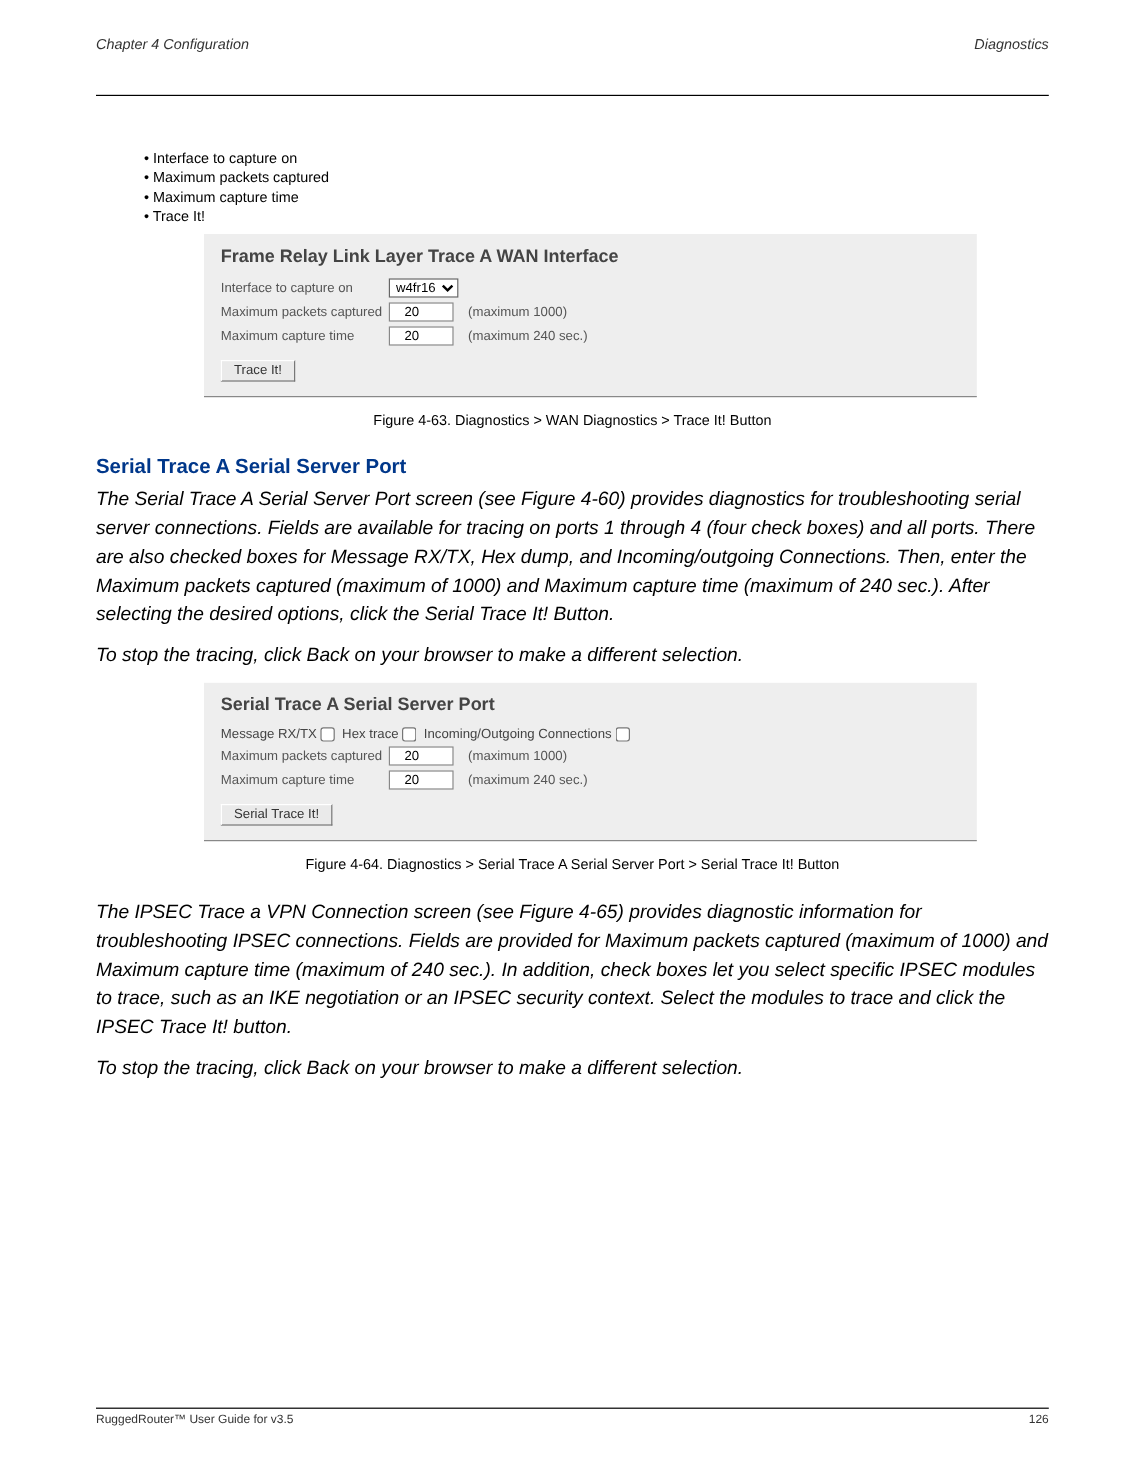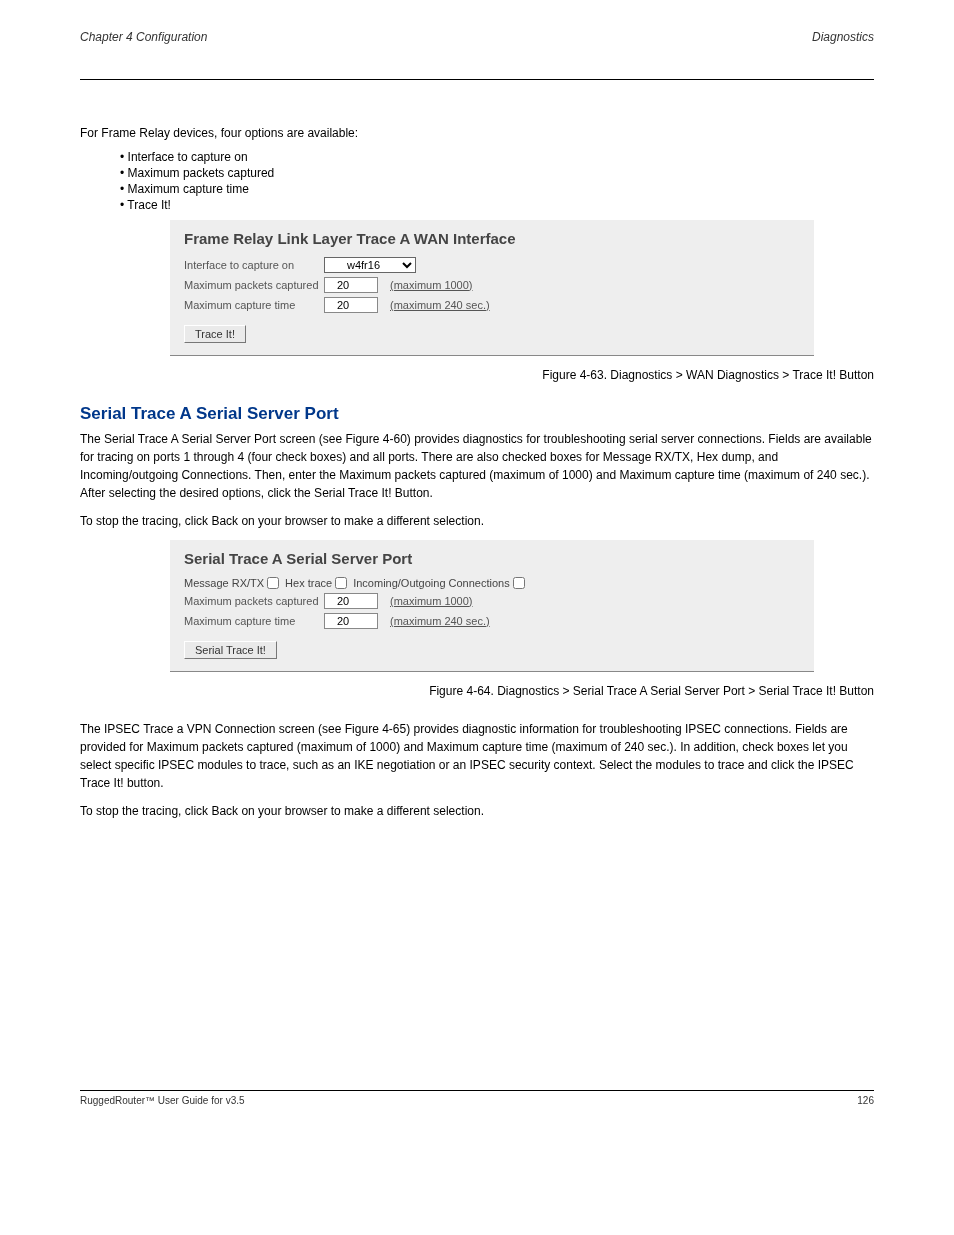--- a/index.html
+++ b/index.html
@@ -64,26 +64,25 @@
     font-size: 11px;
     border: 1px solid #888;
     background: #fff;
     padding: 1px 12px;
     margin-right:6px;
   }
   .sel {
     font-size: 11px;
     border: 1px solid #666;
     background: #fff;
-    padding: 0px 18px;
+    padding: 0px 1px;
   }
   .hint {
     color: #555;
     margin-left: 6px;
-    text-decoration: underline;
   }
   .btn {
     background: #eaeaea;
     border-top: 1px solid #fff;
     border-left: 1px solid #fff;
     border-right: 1px solid #777;
     border-bottom: 1px solid #777;
     font-size: 11px;
     padding: 2px 10px;
     color: #333;
@@ -93,33 +92,34 @@
   .chk {
     margin: 0 6px 0 3px;
     width:12px;
     height:12px;
     vertical-align: middle;
   }
   .fig-caption {
     font-size: 12px;
     margin-top: -18px;
     margin-bottom: 22px;
-    text-align:right;
+    text-align:center;
   }
   .h2 {
     color: #00378a;
     font-size: 17px;
     font-weight: bold;
     margin-top: 10px;
     margin-bottom: 6px;
   }
   .body-text {
-    font-size: 12px;
+    font-size: 16px;
     line-height: 1.5;
     margin-bottom: 10px;
+    font-style: italic;
   }
   .footer {
     border-top: 1px solid #000;
     margin: 0 80px 30px 80px;
     padding-top: 4px;
     display:flex;
     justify-content: space-between;
     font-size: 10px;
     color:#333;
   }
@@ -127,21 +127,20 @@
 </head>
 <body>
 
 <div class="page">
   <div style="display:flex;justify-content:space-between;font-size:12px;font-style:italic;color:#333;">
     <span>Chapter 4    Configuration</span>
     <span>Diagnostics</span>
   </div>
   <div class="header-line"></div>
 
-  <div class="intro-text">For Frame Relay devices, four options are available:</div>
   <div class="list-item">Interface to capture on</div>
   <div class="list-item">Maximum packets captured</div>
   <div class="list-item">Maximum capture time</div>
   <div class="list-item">Trace It!</div>
 
   <div class="panel">
     <div class="panel-title">Frame Relay Link Layer Trace A WAN Interface</div>
 
     <div class="row">
       <span class="lbl">Interface to capture on</span>

